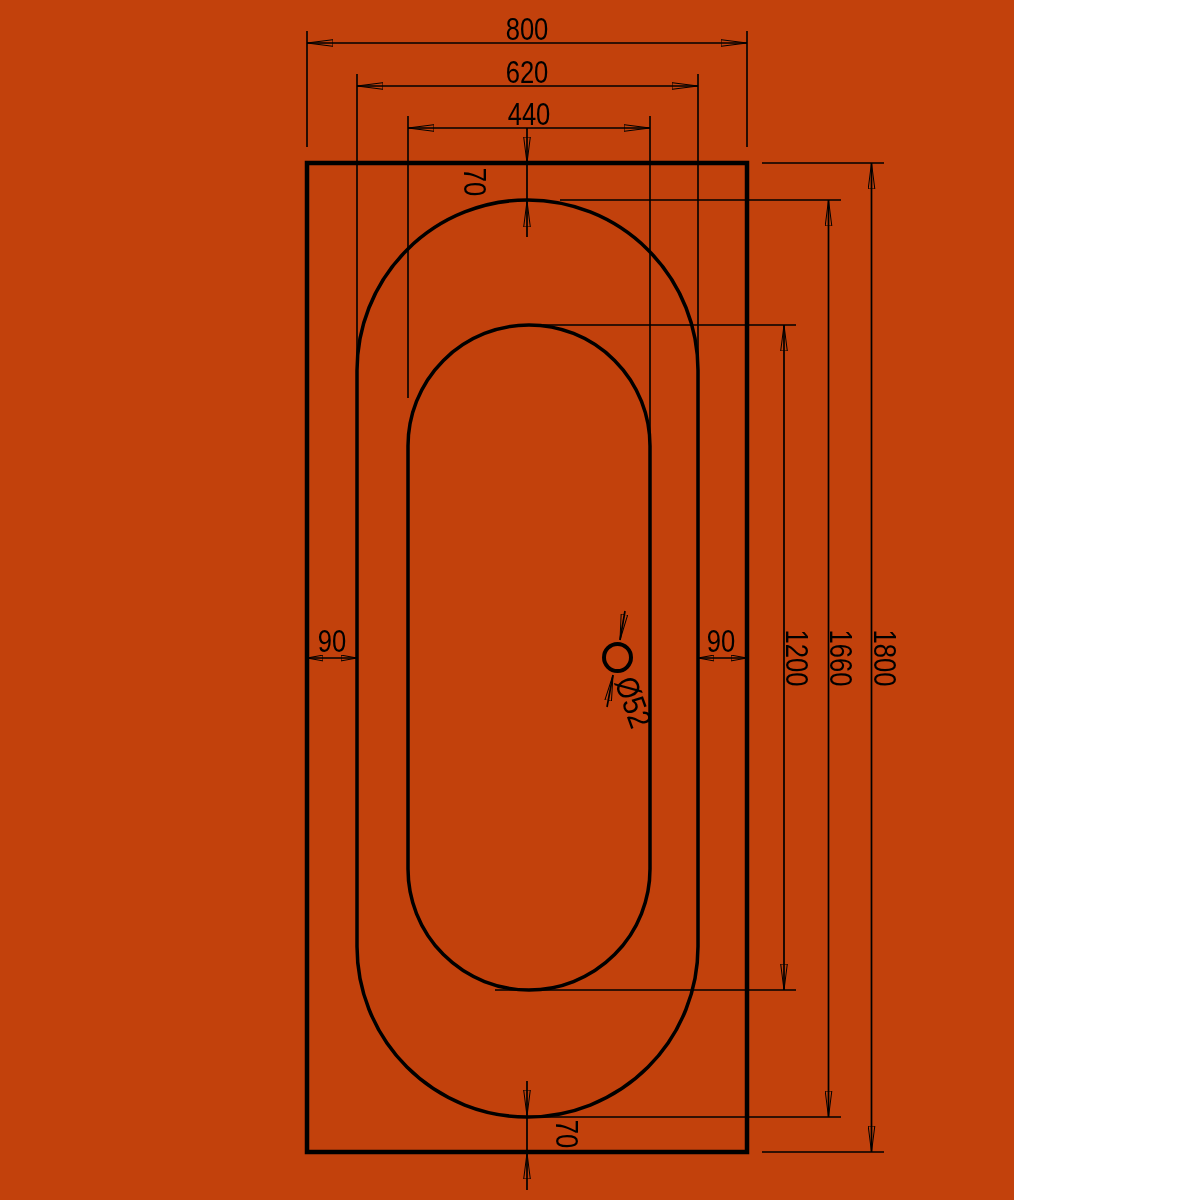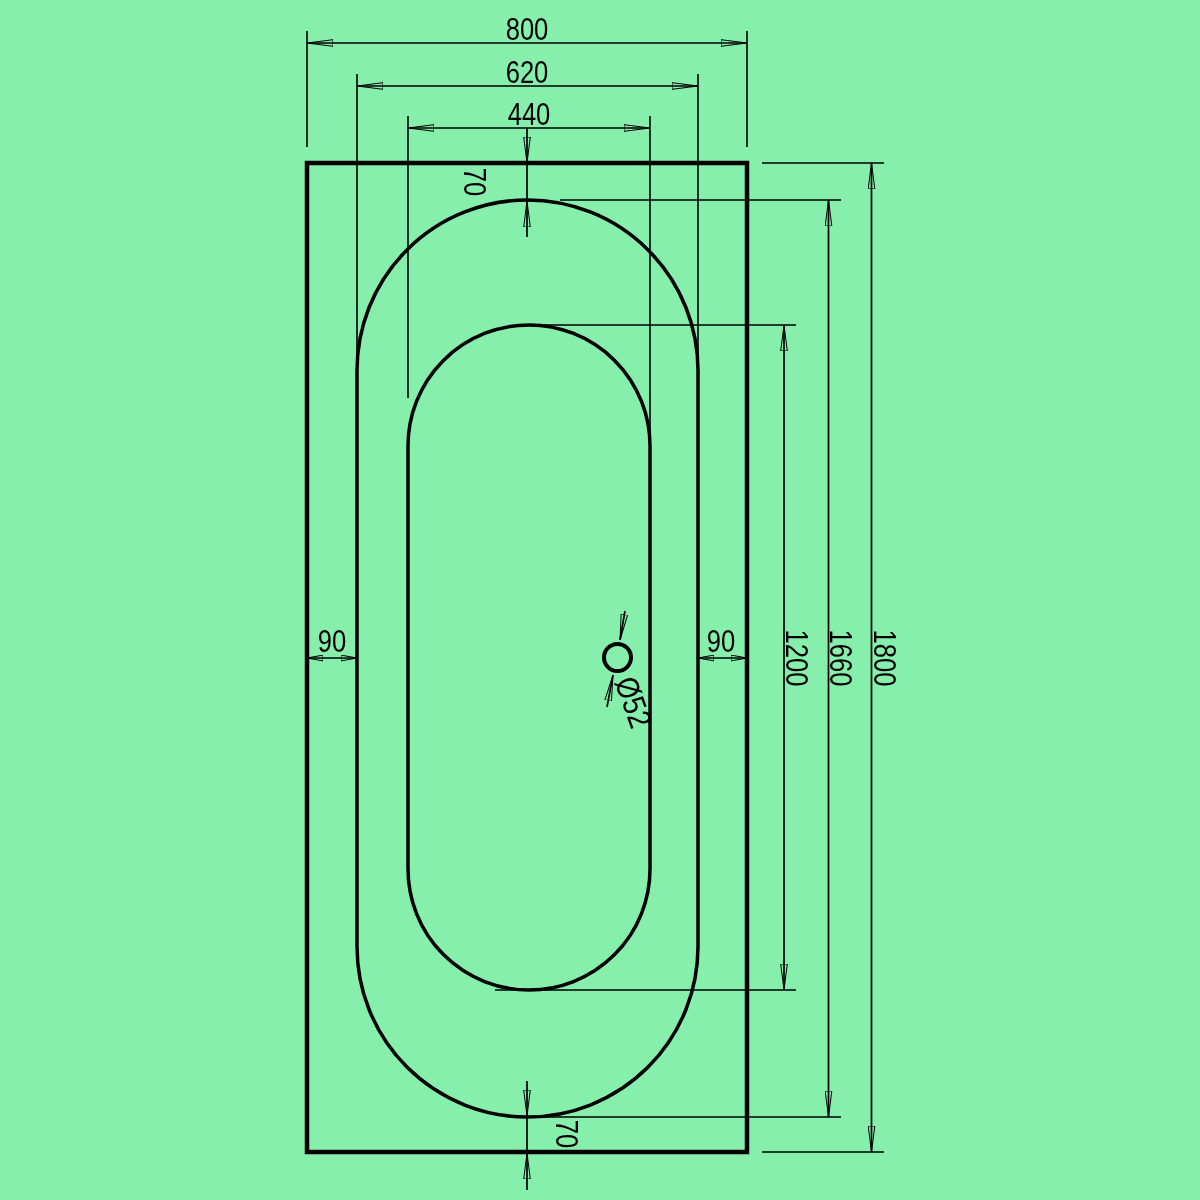--- a/index.html
+++ b/index.html
@@ -2,23 +2,23 @@
 <html><head>
 <meta charset="utf-8">
 <style>
   html, body {
     margin: 0;
     padding: 0;
     background: #ffffff;
   }
   .canvas {
     position: relative;
-    width: 1200px;
+    width: 1014px;
     height: 1200px;
-    background: #86efac;
+    background: #c2410c;
     overflow: hidden;
   }
   svg.drawing {
     position: absolute;
     inset: 0;
   }
   svg.drawing line, svg.drawing rect, svg.drawing circle, svg.drawing path {
     stroke: #000000;
     fill: none;
   }

